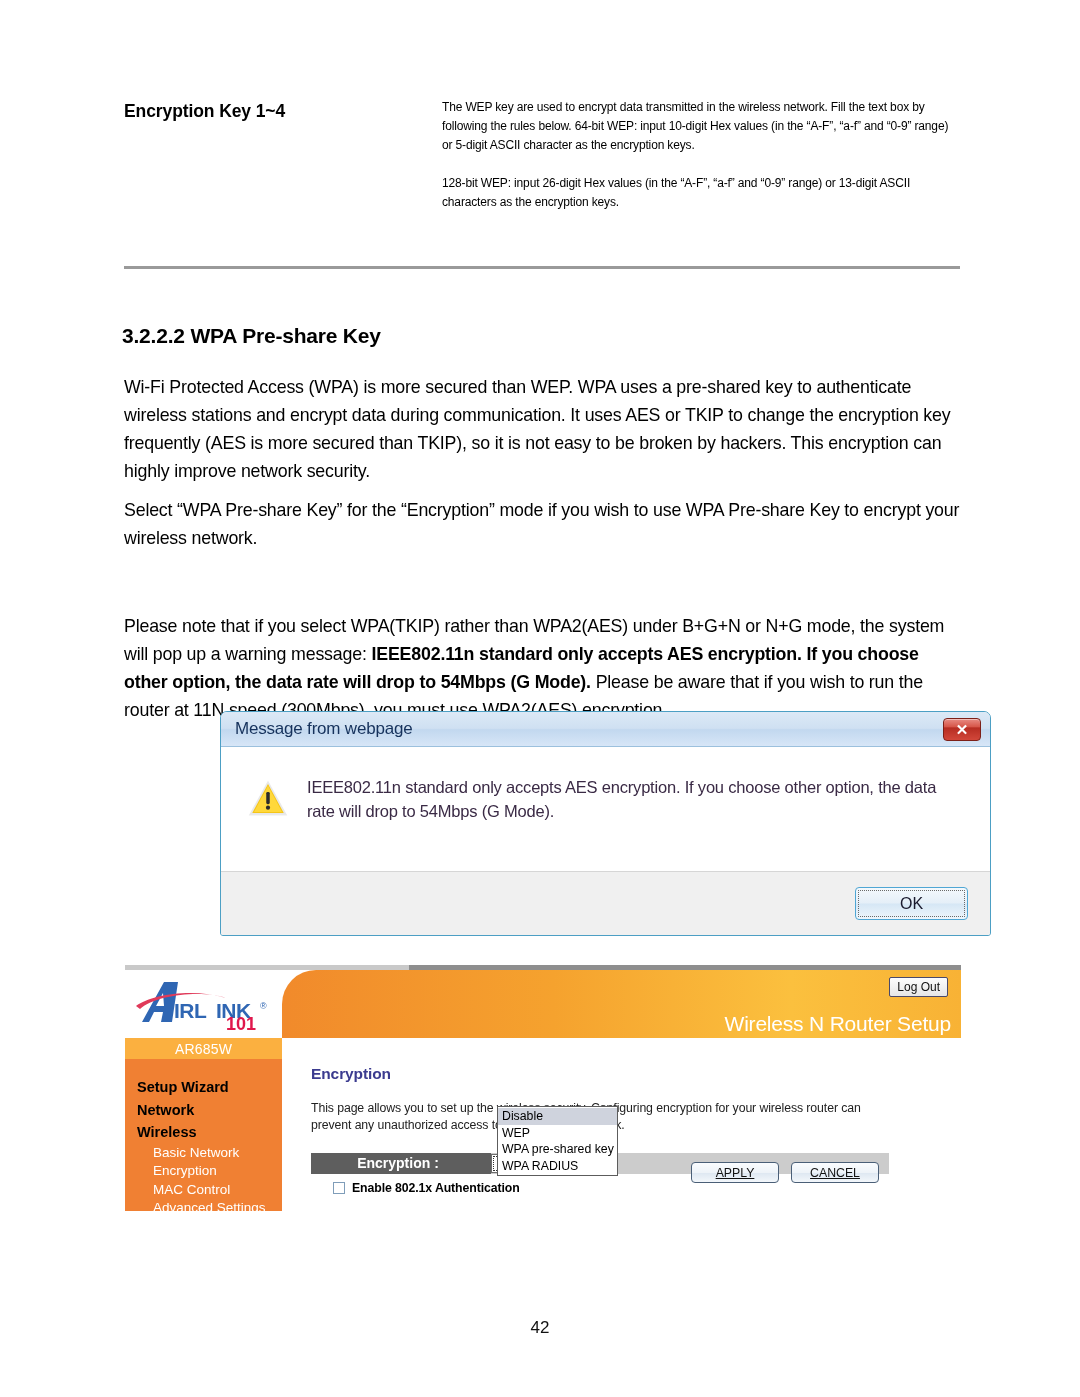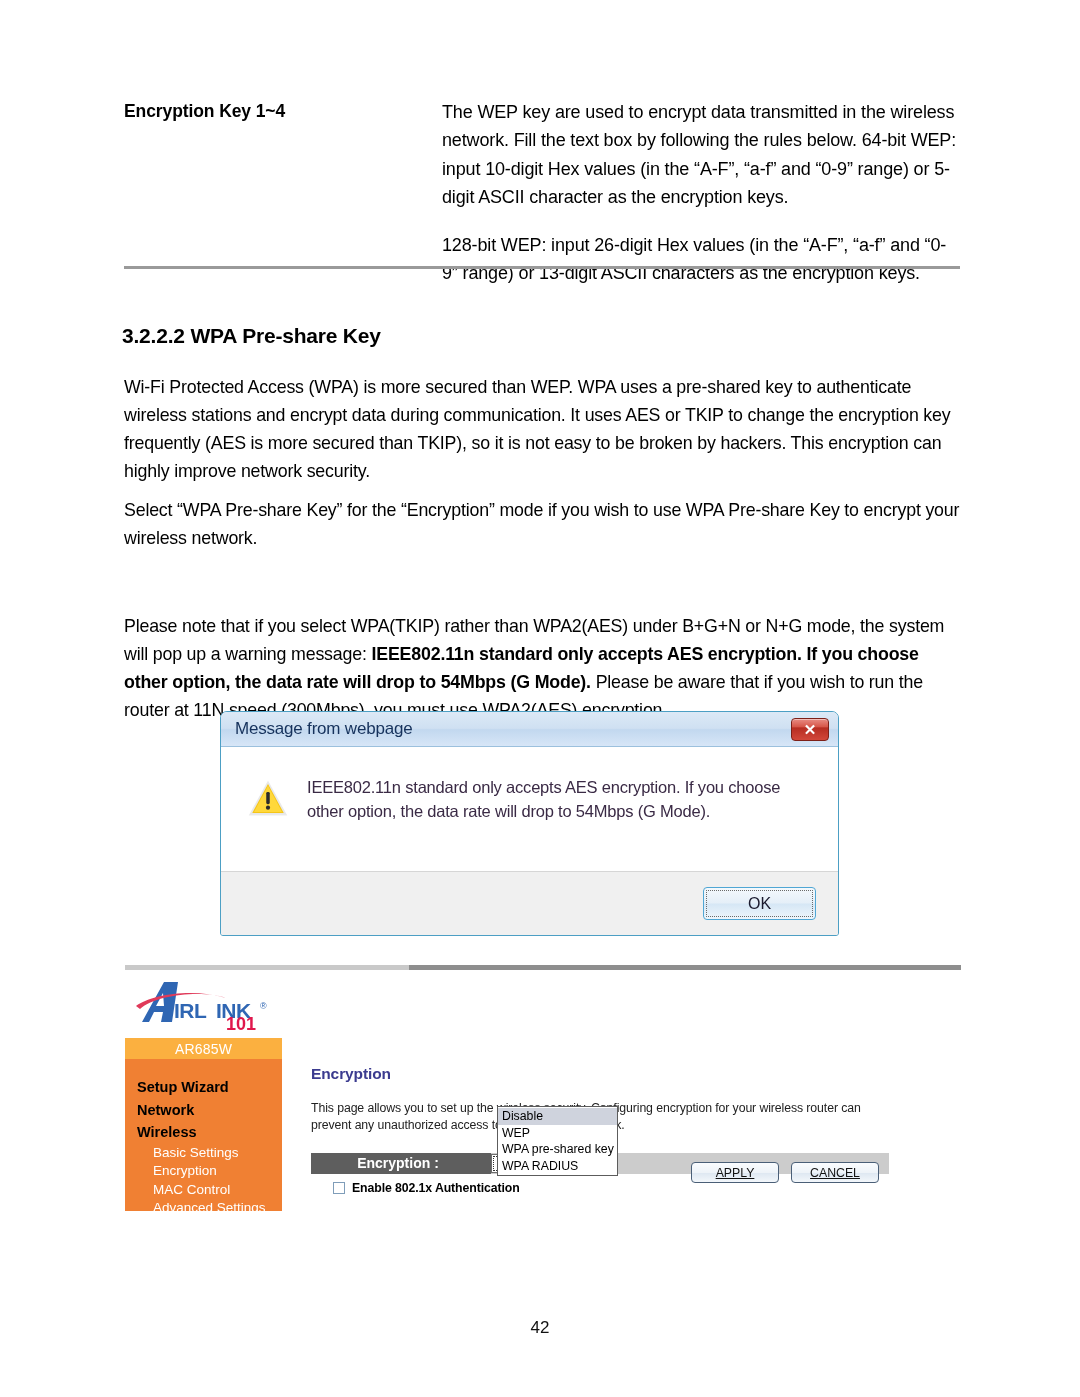--- a/index.html
+++ b/index.html
@@ -25,21 +25,21 @@
   .def-row { display: flex; align-items: flex-start; }
   .def-term {
     width: 318px;
     font-size: 17.5px;
     font-weight: bold;
     line-height: 1.55;
     letter-spacing: -0.1px;
   }
   .def-desc {
     flex: 1;
-    font-size: 18px;
+    font-size: 12px;
     line-height: 1.57;
     letter-spacing: -0.15px;
   }
   .def-desc p { margin: 0; }
   .def-desc p + p { margin-top: 20px; }
 
   
   .hr {
     position: absolute;
     left: 124px; top: 266px; width: 836px; height: 3px;
@@ -66,21 +66,21 @@
   }
   .para b { font-weight: bold; }
   #p1 { top: 374px; }
   #p2 { top: 497px; }
   #p3 { top: 565px; margin-top: 48px; }
 
   
   .dialog {
     position: absolute;
     left: 220px; top: 711px;
-    width: 619px; height: 225px;
+    width: 771px; height: 225px;
     background: #eef2f7;
     border: 1px solid #4c9fc4;
     border-radius: 7px 7px 3px 3px;
     box-shadow: 0 0 0 1px #ffffff inset;
     overflow: hidden;
   }
   .dlg-titlebar {
     height: 35px;
     background: linear-gradient(to bottom, #dce9f6 0%, #cfe0f2 48%, #c2d8ef 52%, #d7e6f7 100%);
     border-bottom: 1px solid #9cc0dd;
@@ -376,29 +376,33 @@
             <path d="M8 46 L30 6 L44 6 L38 46 L27 46 L29 36 L20 36 L15 46 Z" fill="#2f66b3"></path>
             <path d="M22 30 L29 17 L30 30 Z" fill="#ffffff"></path>
             <path d="M2 30 C18 18, 60 12, 92 22 C70 14, 22 18, 6 33 Z" fill="#e03a5a"></path>
             <text x="40" y="42" font-family="'Liberation Sans', sans-serif" font-size="21" font-weight="bold" fill="#2f66b3" letter-spacing="-0.5">IRL</text>
             <text x="82" y="42" font-family="'Liberation Sans', sans-serif" font-size="21" font-weight="bold" fill="#2f66b3" letter-spacing="-0.5">INK</text>
             <text x="126" y="33" font-family="'Liberation Sans', sans-serif" font-size="9" fill="#2f66b3">®</text>
             <text x="92" y="54" font-family="'Liberation Sans', sans-serif" font-size="18" font-weight="bold" fill="#e0174c">101</text>
           </svg>
         </div>
       </div>
+      <div class="header-band">
+        <div class="logout-btn">Log Out</div>
+        <div class="title">Wireless N Router Setup</div>
+      </div>
     </div>
 
     <div class="model-bar">AR685W</div>
 
     <div class="sidebar">
       <div class="side-top">Setup Wizard</div>
       <div class="side-top">Network</div>
       <div class="side-top">Wireless</div>
-      <div class="side-sub">Basic Settings</div>
+      <div class="side-sub">Basic Network</div>
       <div class="side-sub">Encryption</div>
       <div class="side-sub">MAC Control</div>
       <div class="side-sub">Advanced Settings</div>
       <div class="side-sub">WPS</div>
     </div>
 
     <div class="content">
       <div class="content-title">Encryption</div>
       <div class="content-desc">This page allows you to set up the wireless security. Configuring encryption for your wireless router can prevent any unauthorized access to your wireless network.</div>
 

